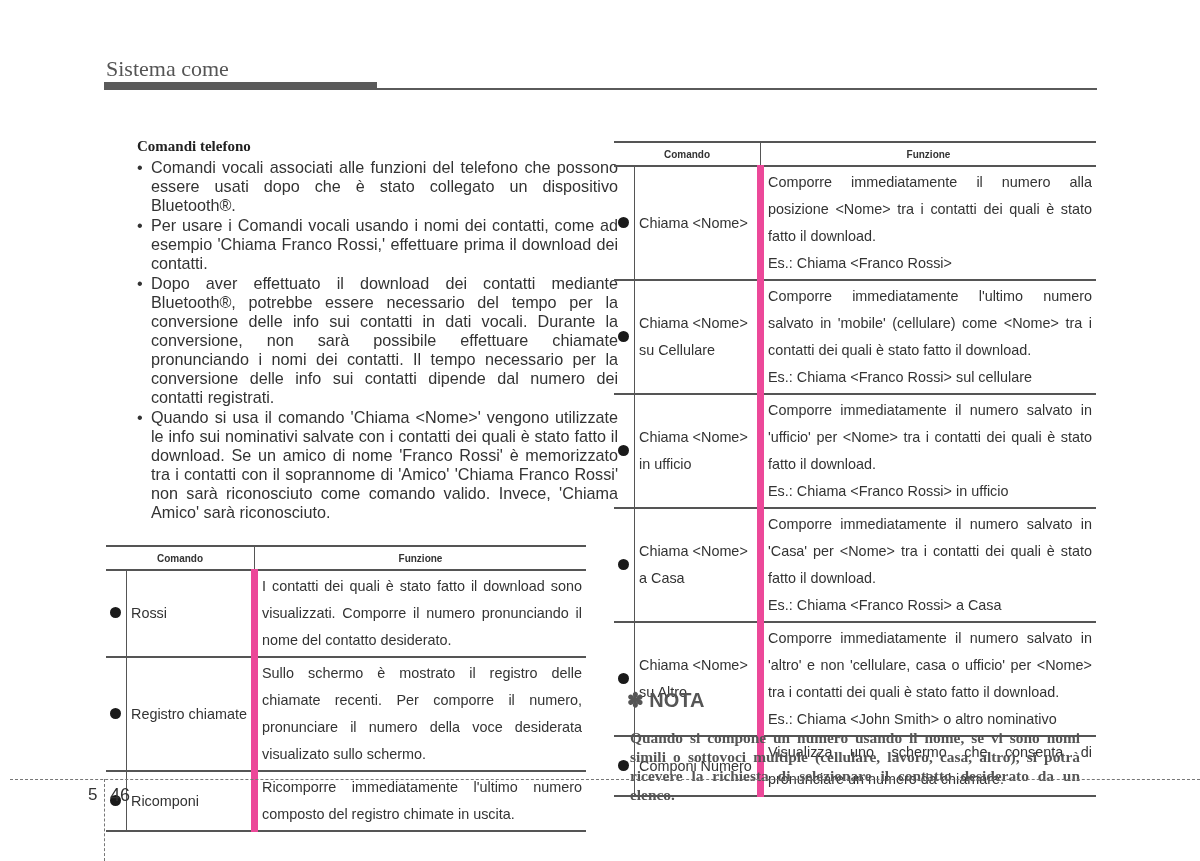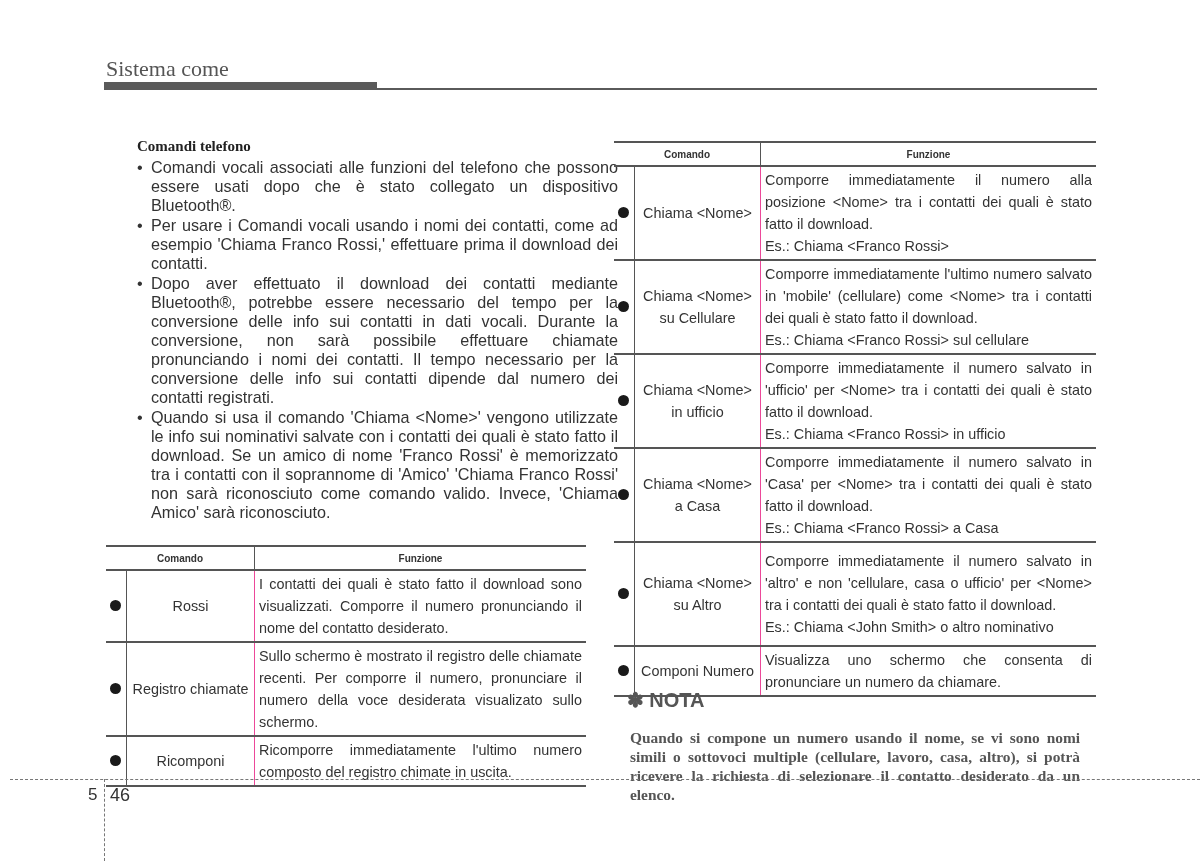--- a/index.html
+++ b/index.html
@@ -11,23 +11,23 @@
 
   .col-left { position: absolute; left: 106px; top: 138px; width: 481px; margin-left: 31px; }
   .section-title { font-family: "Liberation Serif", serif; font-weight: bold; font-size: 15px; color: #222; margin: 0 0 3px 0; }
   ul.bullets { list-style: none; margin: 0; padding: 0; }
   ul.bullets li { position: relative; padding-left: 14px; font-size: 16.2px; line-height: 19px; text-align: justify; color: #333; margin-bottom: 1px; }
   ul.bullets li .dot { position: absolute; left: 0; top: 0; }
 
   table.cmd { border-collapse: collapse; width: 100%; font-size: 14.4px; color: #333; }
   table.cmd th { font-weight: bold; font-size: 10px; border-top: 2px solid #555; border-bottom: 2px solid #555; padding: 1px 4px; height: 20px; text-align: center; }
   table.cmd th.c-cmd { border-right: 1px solid #555; }
-  table.cmd td { border-bottom: 2px solid #555; padding: 2px 4px; line-height: 22px; vertical-align: middle; }
+  table.cmd td { border-bottom: 2px solid #555; padding: 2px 4px; line-height: 27px; vertical-align: middle; }
   table.cmd td.bul { width: 14px; padding: 0 4px 0 2px; border-right: 1px solid #555; text-align: center; }
-  table.cmd td.name { border-right: 1px solid #ec4899; text-align: center; }
+  table.cmd td.name { border-right: 7px solid #ec4899; }
   table.cmd td.func { text-align: justify; }
   .bullet-dot { display: inline-block; width: 11px; height: 11px; border-radius: 50%; background: #1a1a1a; }
 
   .tbl-left { position: absolute; left: 106px; top: 545px; width: 480px; }
   .tbl-right { position: absolute; left: 614px; top: 141px; width: 482px; }
 
   .nota { position: absolute; left: 614px; top: 675px; width: 482px; }
   .nota-title { font-family: "Liberation Sans", sans-serif; font-weight: bold; font-size: 20px; color: #555; margin: 13px; }
   .nota-text { font-family: "Liberation Serif", serif; font-weight: bold; font-size: 15.4px; line-height: 19px; color: #555; text-align: justify; margin: 16px; }
 

